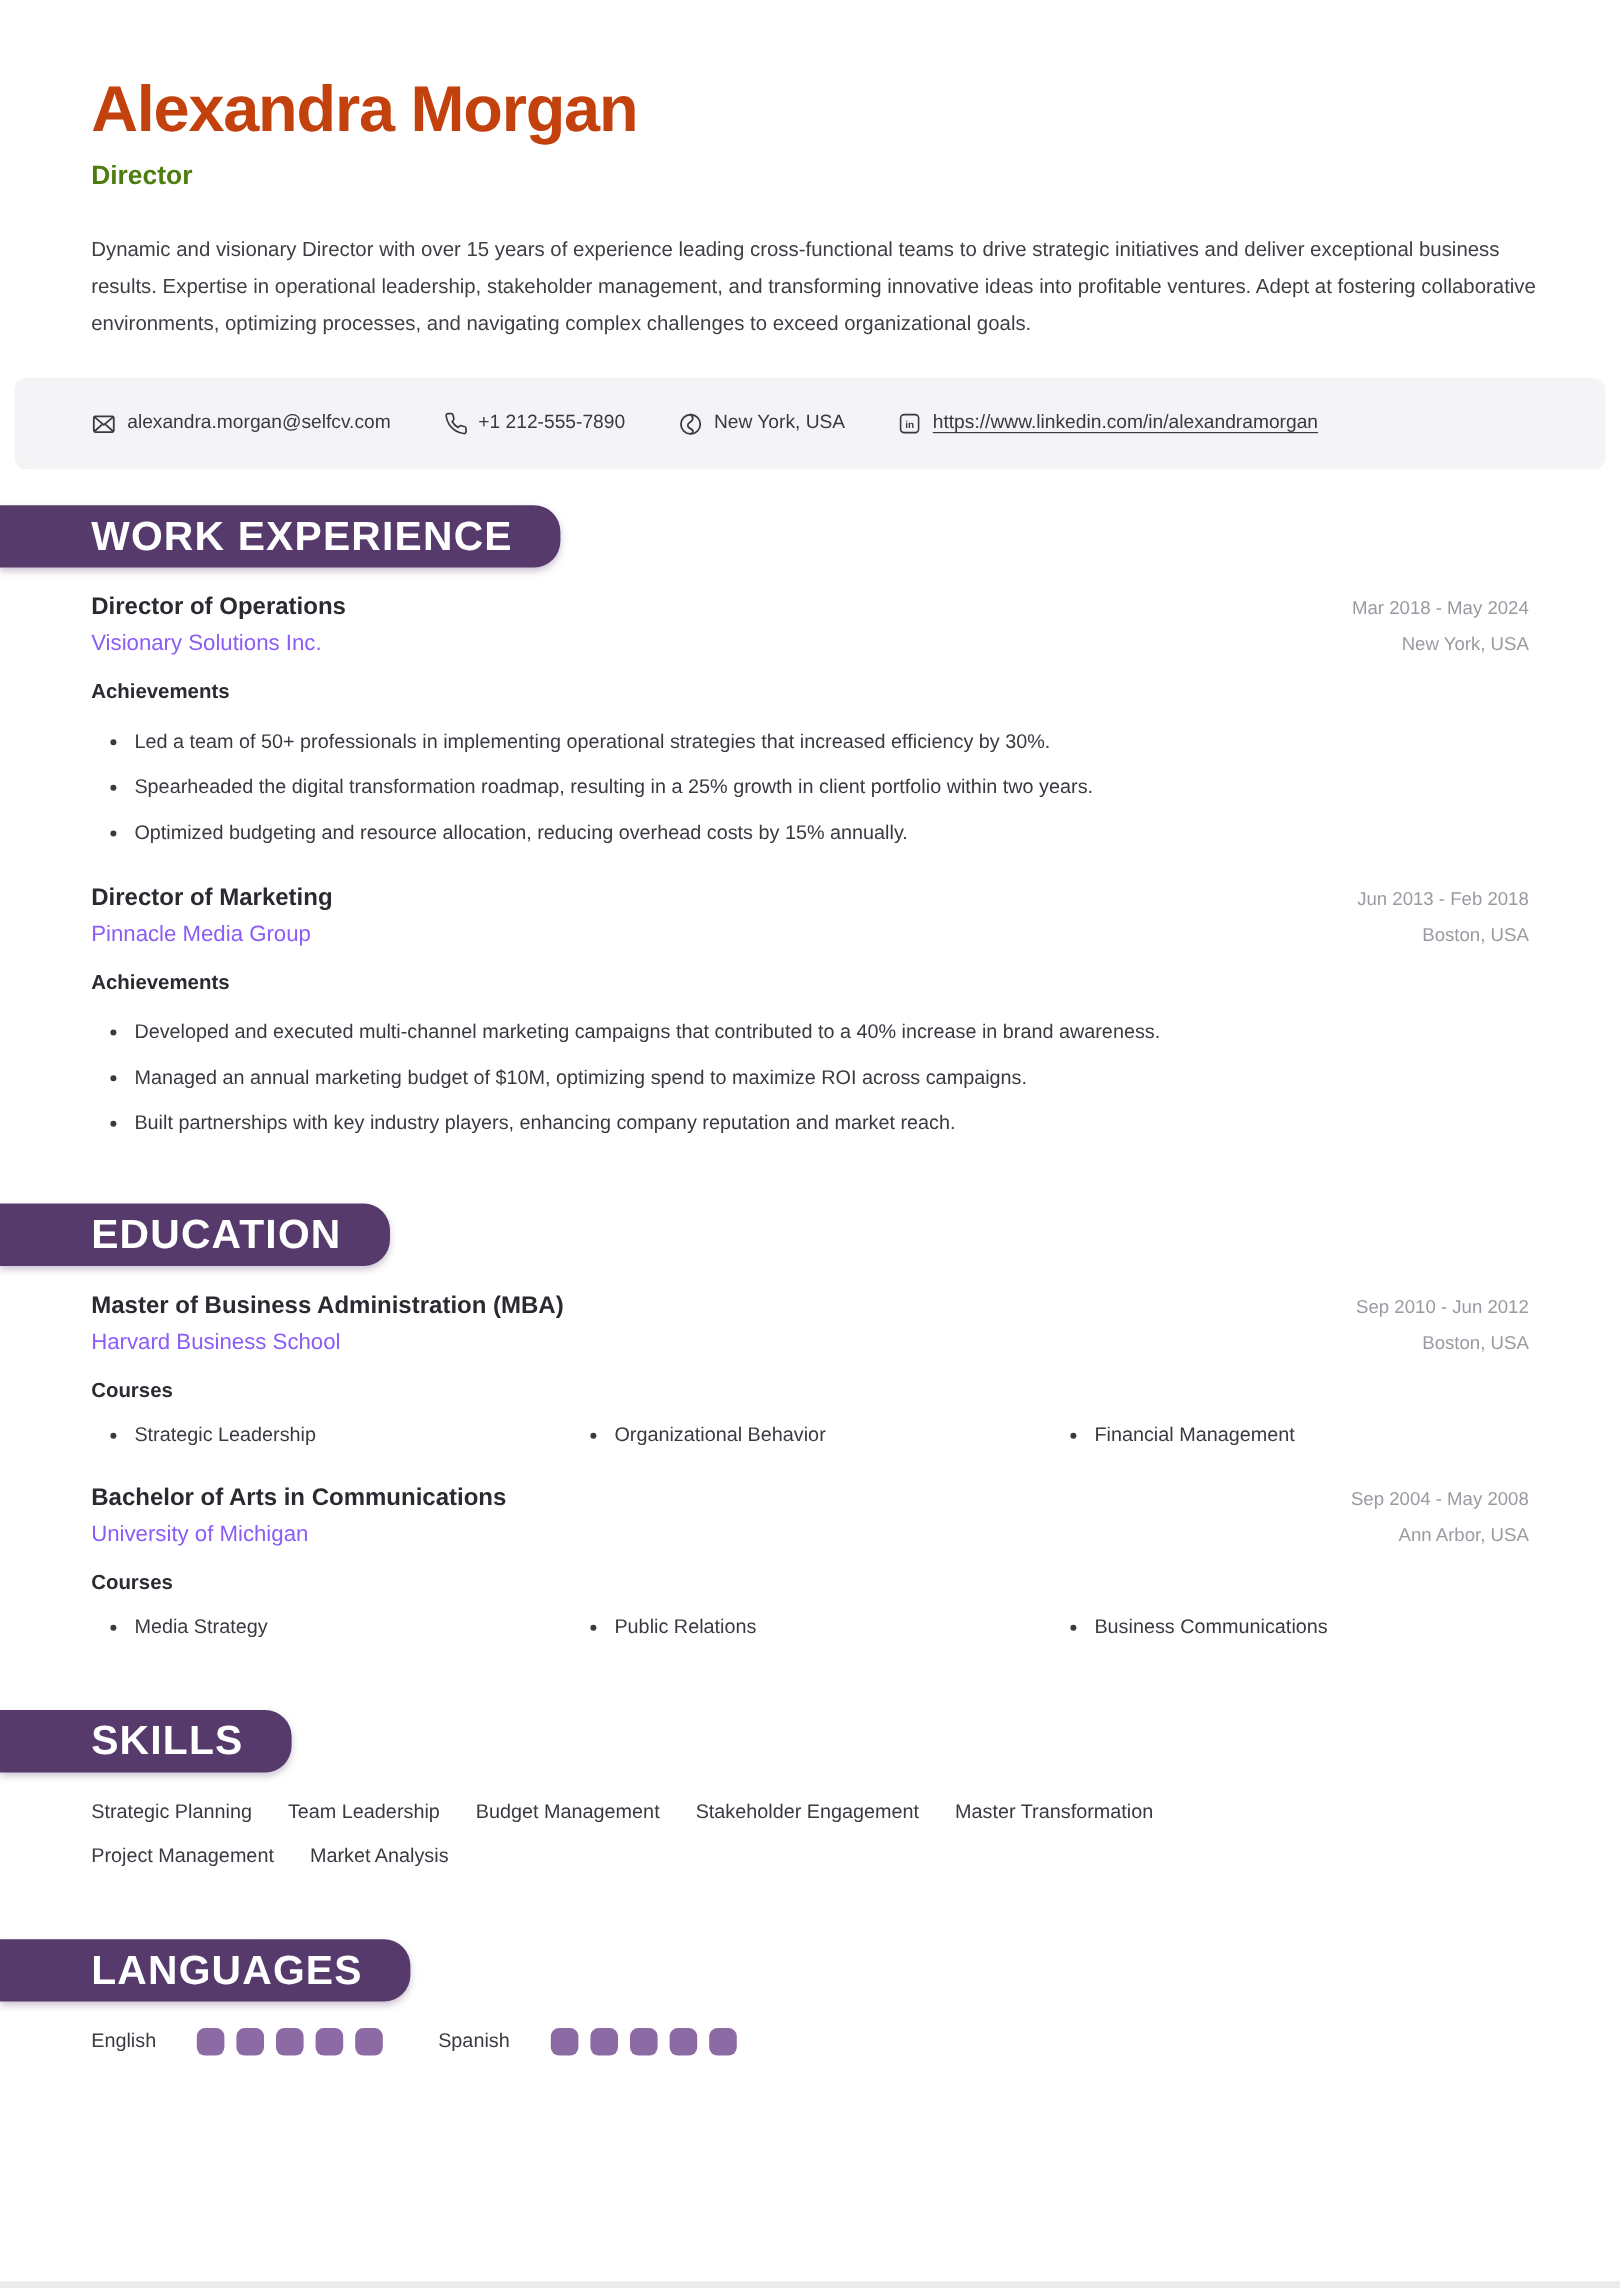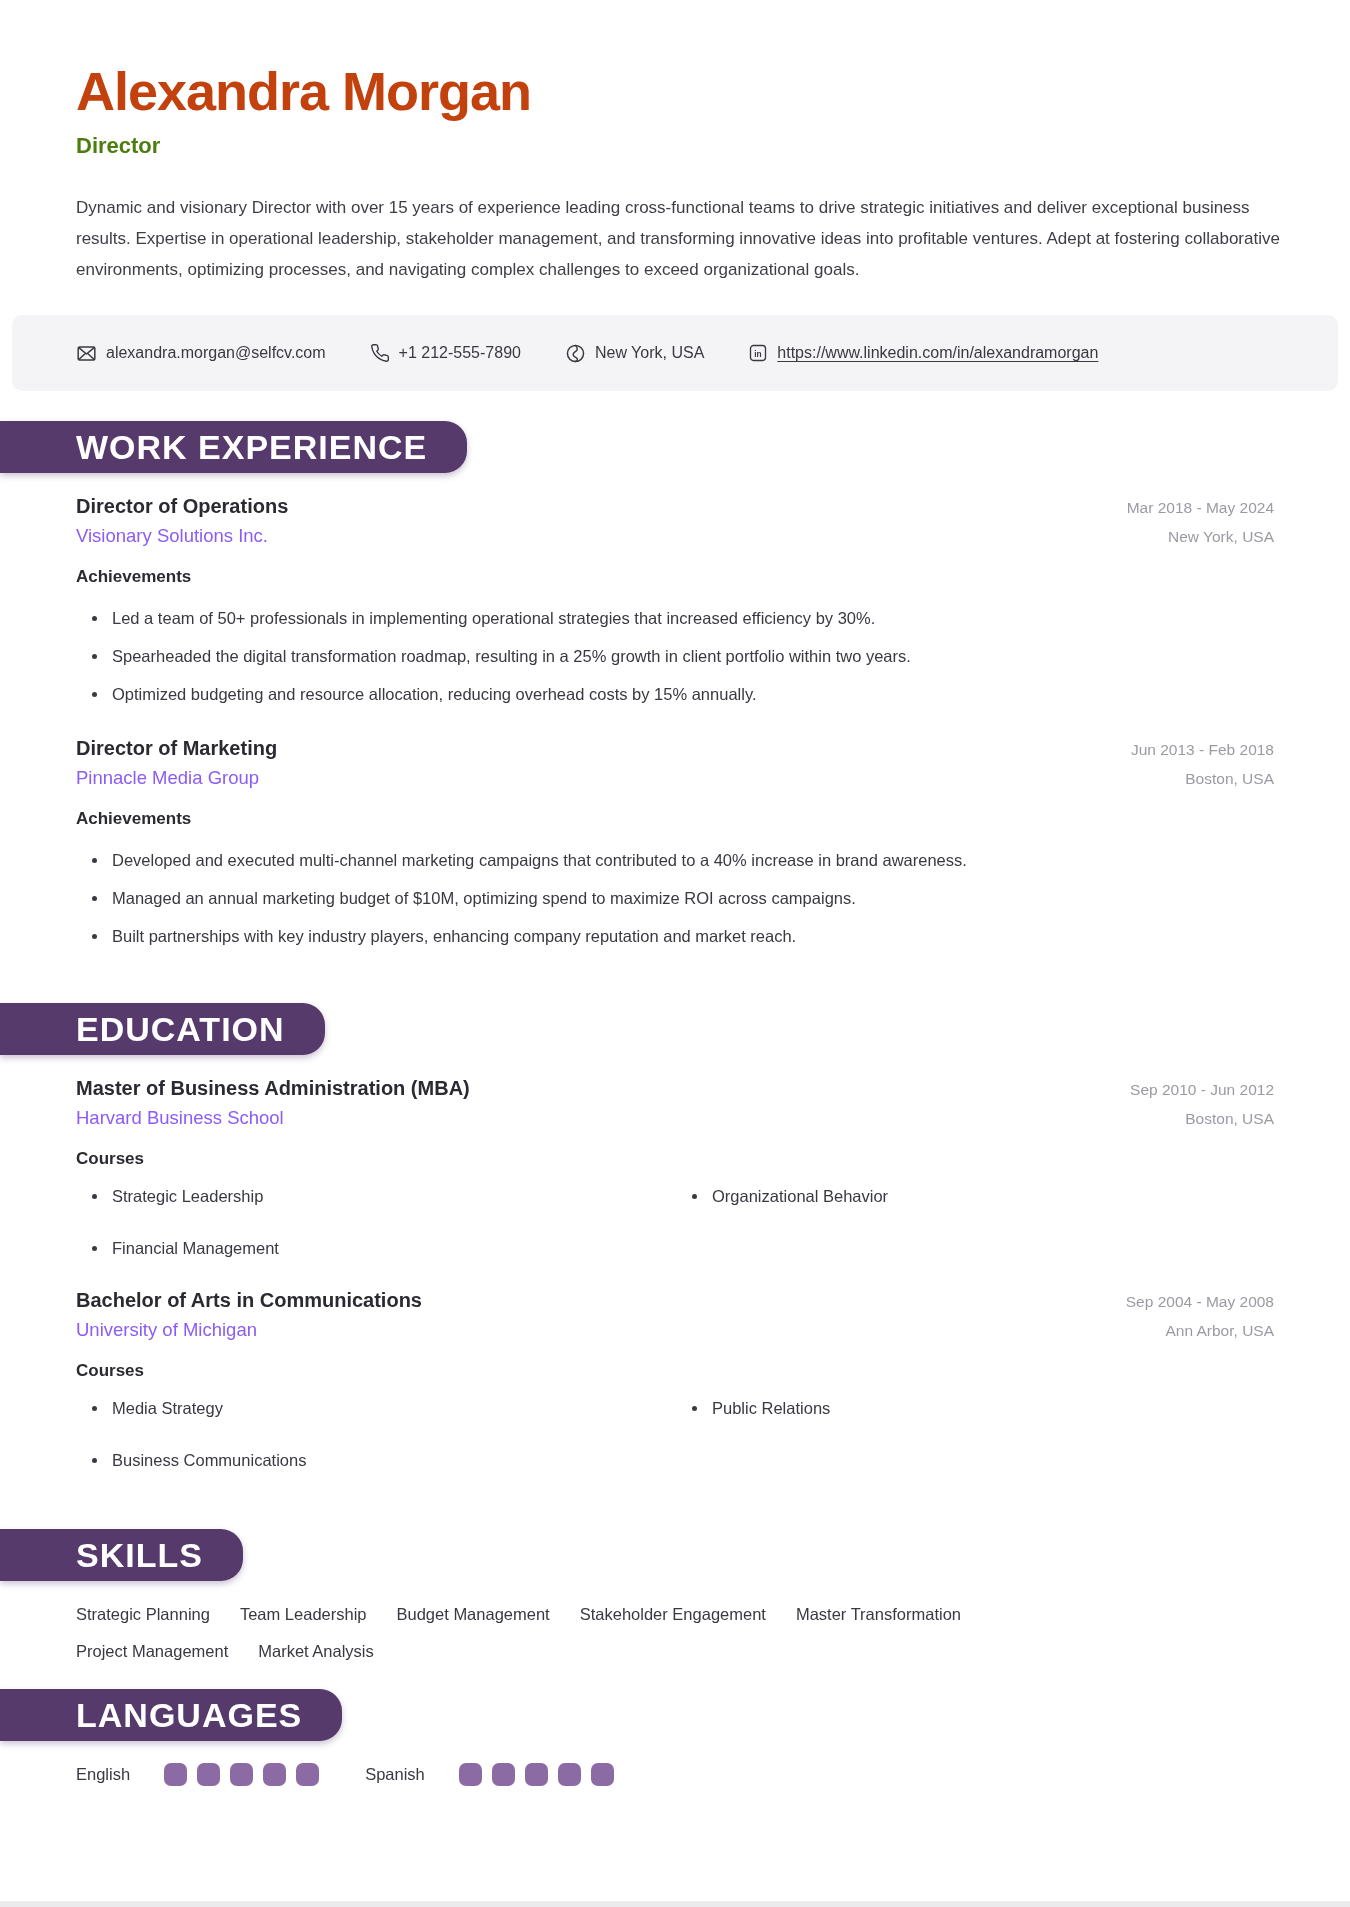--- a/index.html
+++ b/index.html
@@ -22,41 +22,41 @@
   .contact-link { color:#3a3941; text-decoration:underline; text-underline-offset:3px; }
 
   
   .badge { display:inline-block; background:#563a6b; color:#ffffff; font-weight:700;
            font-size:34px; letter-spacing:1px; line-height:26px;
            padding:13px 40px 13px 76px; border-radius:0 22px 22px 0;
            box-shadow:0 3px 6px rgba(86,58,107,0.30); }
   .badge-work { margin-top:30px; }
   .badge-education { margin-top:44px; }
   .badge-skills { margin-top:56px; }
-  .badge-languages { margin-top:28px; }
+  .badge-languages { margin-top:59px; }
 
   
   .entry { padding:0 76px; }
   .entry-first { margin-top:22px; }
   .entry-next { margin-top:28px; }
   .entry-head { display:flex; justify-content:space-between; align-items:baseline; }
   .entry-title { font-size:20px; font-weight:700; color:#2b2a31; }
   .entry-dates { font-size:15.5px; color:#9b9aa2; }
   .entry-sub { display:flex; justify-content:space-between; align-items:baseline; margin-top:7px; }
   .entry-org { font-size:18.5px; font-weight:500; color:#8b5cf6; }
   .entry-loc { font-size:15.5px; color:#9b9aa2; }
   .entry-label { margin-top:20px; font-size:17px; font-weight:700; color:#2b2a31; }
 
   ul.bullets { list-style:none; margin-top:16px; }
   ul.bullets li { position:relative; padding-left:36px; font-size:16.5px; line-height:30px;
                   color:#3a3941; margin-bottom:8px; max-width:1180px; }
   ul.bullets li::before { content:""; position:absolute; left:16px; top:13px; width:5px; height:5px;
                           border-radius:50%; background:#3a3941; }
 
-  ul.courses { list-style:none; margin-top:14px; display:grid; grid-template-columns:1fr 1fr;
+  ul.courses { list-style:none; margin-top:14px; display:grid; grid-template-columns:1fr 1fr 1fr;
                row-gap:26px; width:1200px; }
   ul.courses li { position:relative; padding-left:36px; font-size:16.5px; line-height:26px; color:#3a3941; }
   ul.courses li::before { content:""; position:absolute; left:16px; top:11px; width:5px; height:5px;
                           border-radius:50%; background:#3a3941; }
 
   
   .skills { margin:24px 76px 0 76px; max-width:1000px; display:flex; flex-wrap:wrap;
             column-gap:30px; row-gap:18px; font-size:16.5px; color:#3a3941; }
 
   

